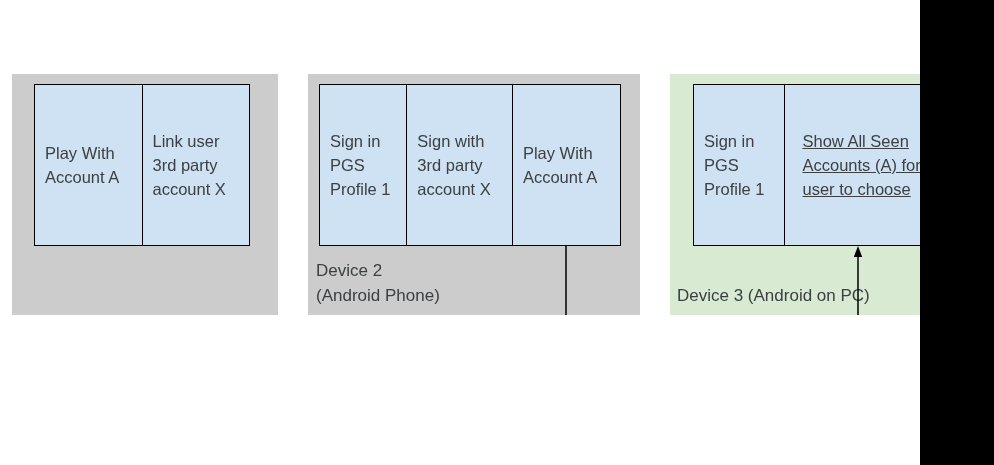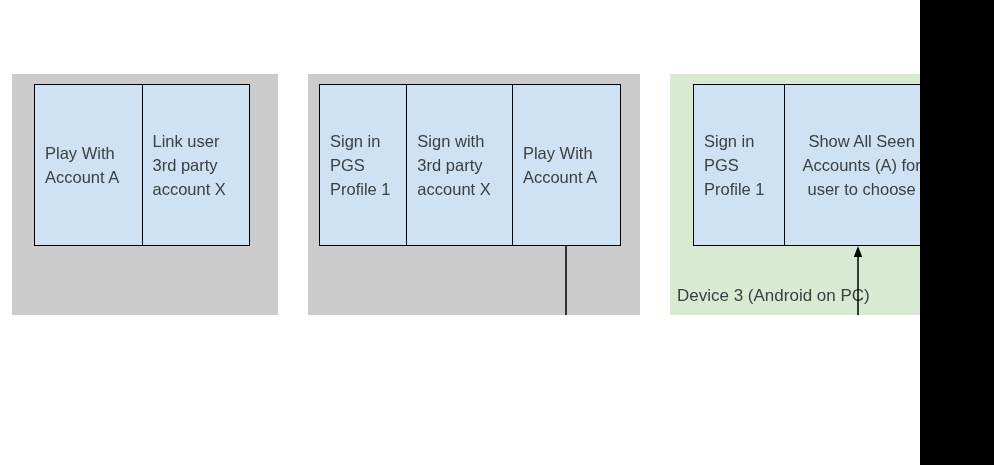--- a/index.html
+++ b/index.html
@@ -51,22 +51,22 @@
 
   .steps--1 .cell { flex: 1 1 0; }
   .steps--2 .cell--a { flex: 85 1 0; }
   .steps--2 .cell--b { flex: 107 1 0; }
   .steps--2 .cell--c { flex: 110 1 0; }
   .steps--3 .cell--a { flex: 85 1 0; }
   .steps--3 .cell--b { flex: 161 1 0; }
 
   .cell--center {
     justify-content: center;
-    text-align: center;
     padding: 6px;
+    text-decoration: underline;
   }
 
   .devlabel {
     position: absolute;
     left: 8px;
     bottom: 7px;
     font-size: 17px;
     line-height: 25px;
     white-space: pre-line;
     color: #3c4043;
@@ -102,20 +102,22 @@
     <div class="steps steps--2">
       <div class="cell cell--a">Sign in
 PGS
 Profile 1</div>
       <div class="cell cell--b">Sign with
 3rd party
 account X</div>
       <div class="cell cell--c">Play With
 Account A</div>
     </div>
+    <div class="devlabel">Device 2
+(Android Phone)</div>
   </section>
 
   <section class="device device--green device--3">
     <div class="steps steps--3">
       <div class="cell cell--a">Sign in
 PGS
 Profile 1</div>
       <div class="cell cell--b cell--center">Show All Seen
 Accounts (A) for
 user to choose</div>

